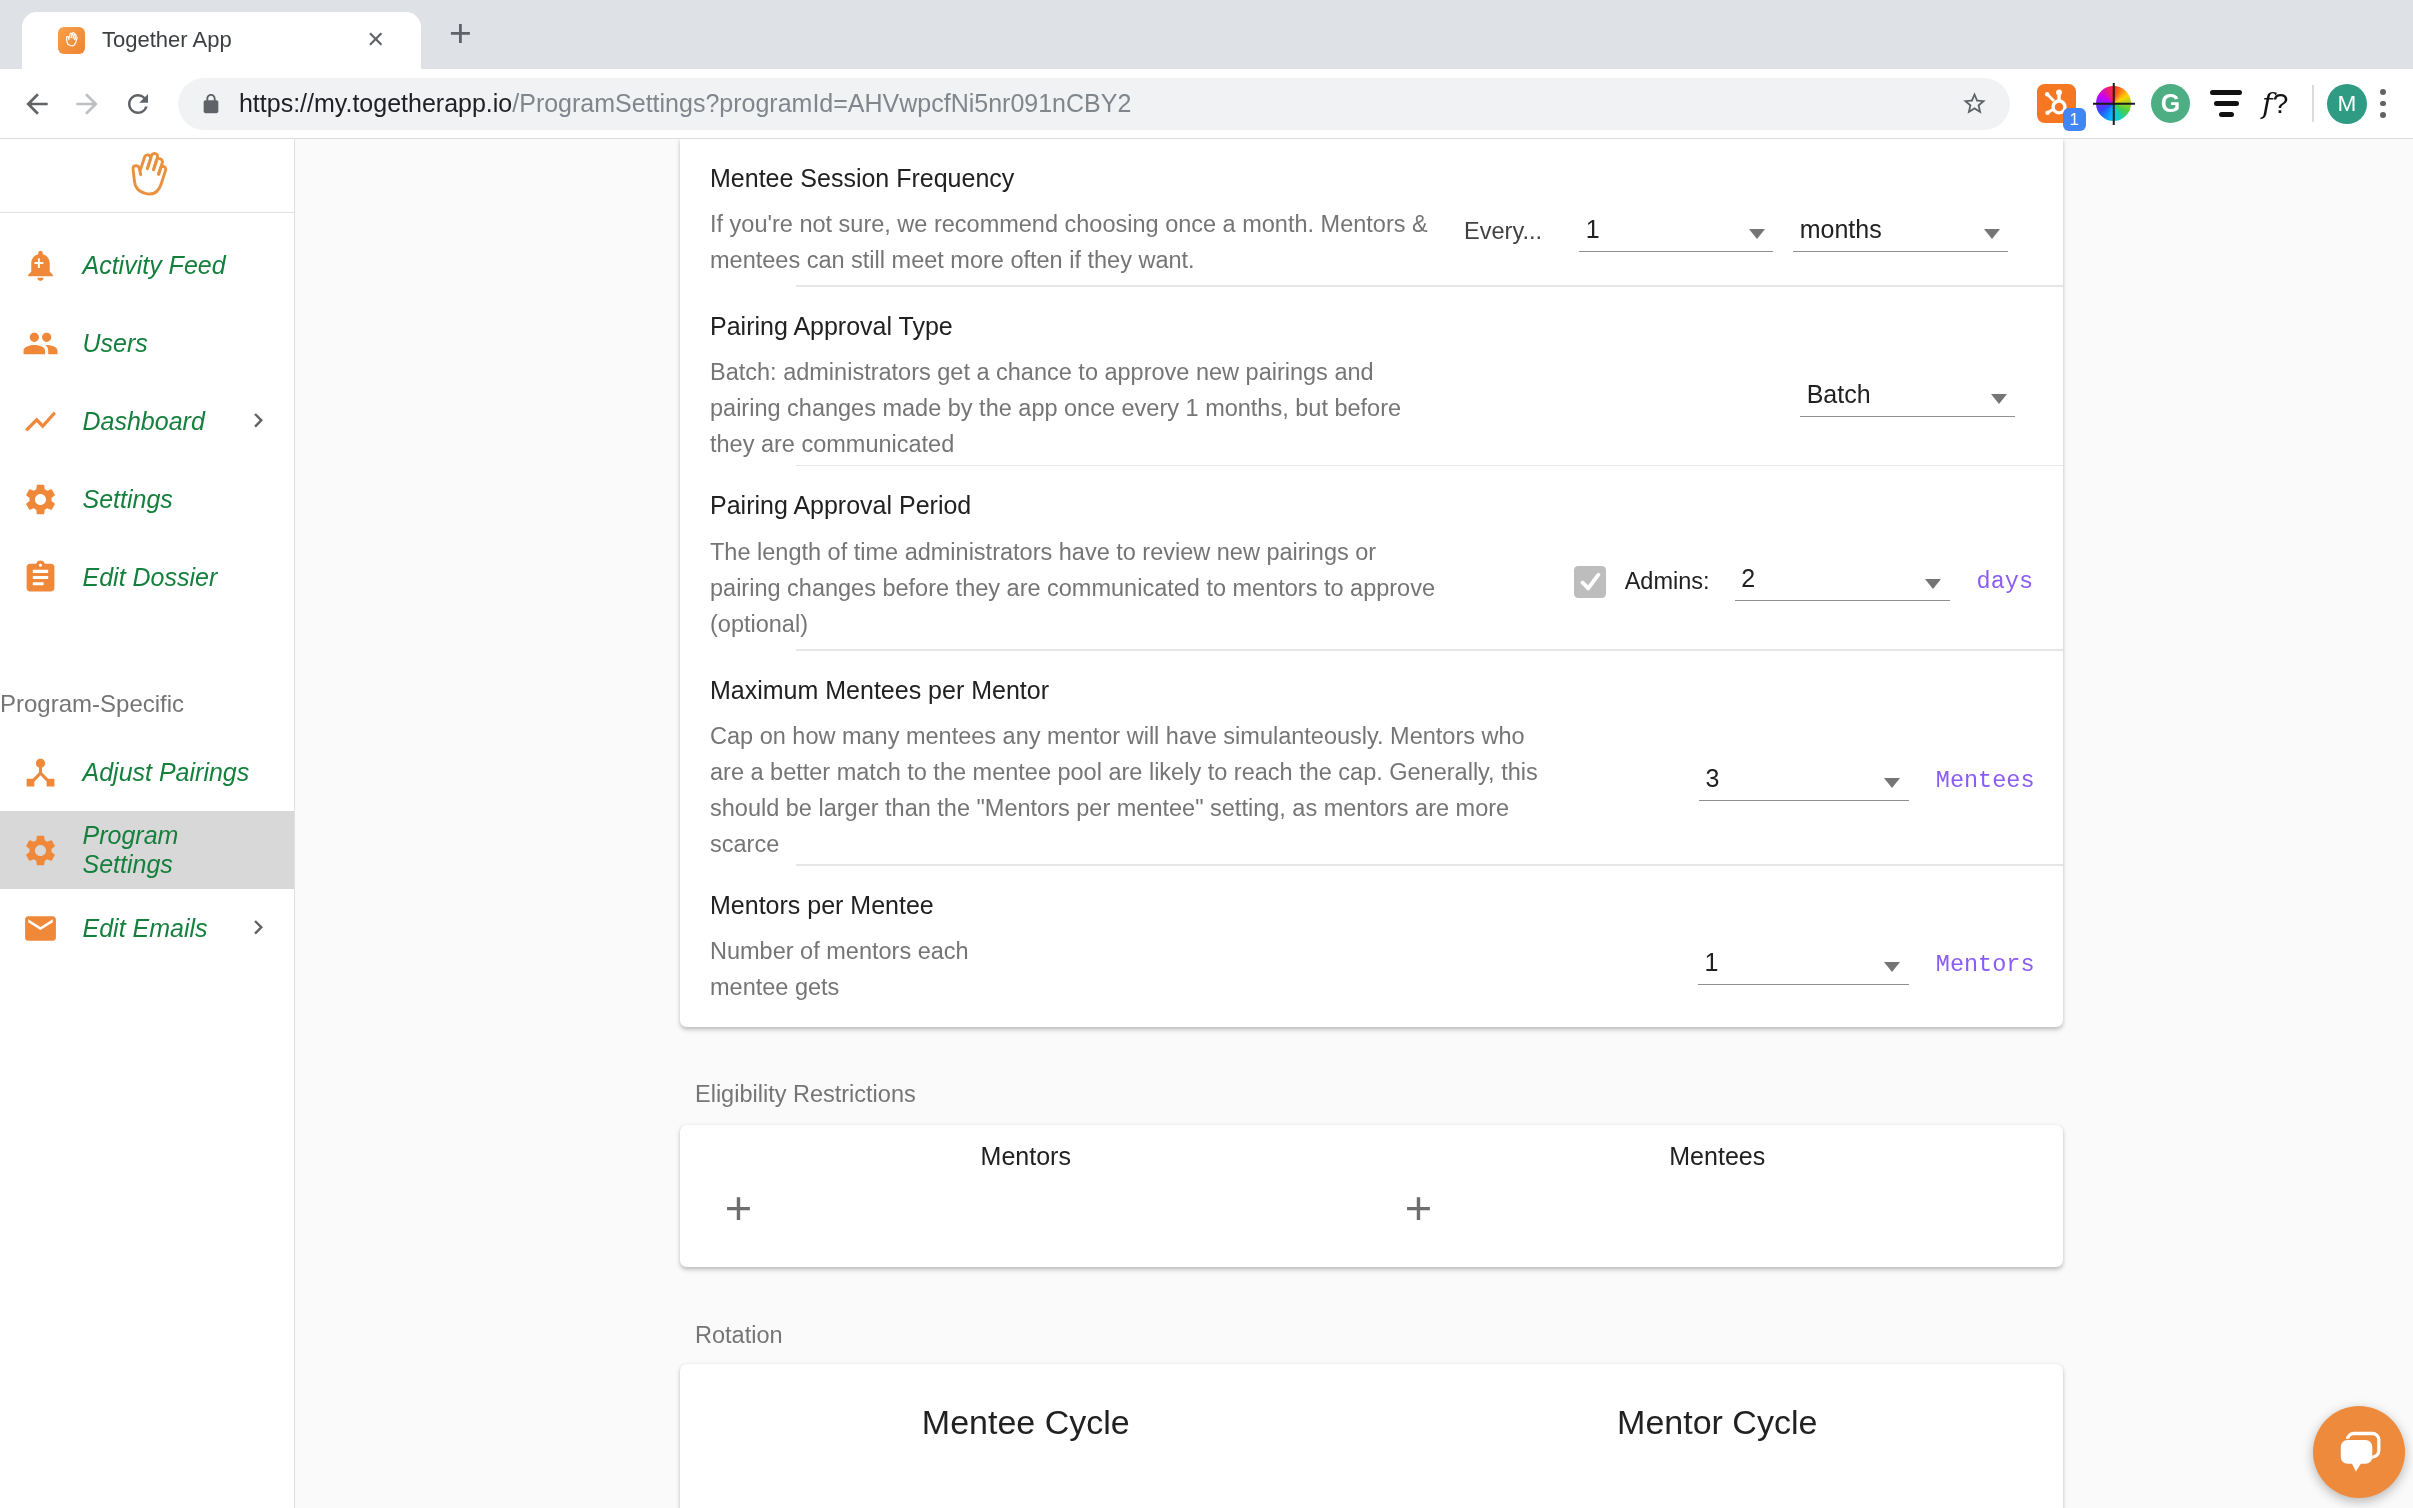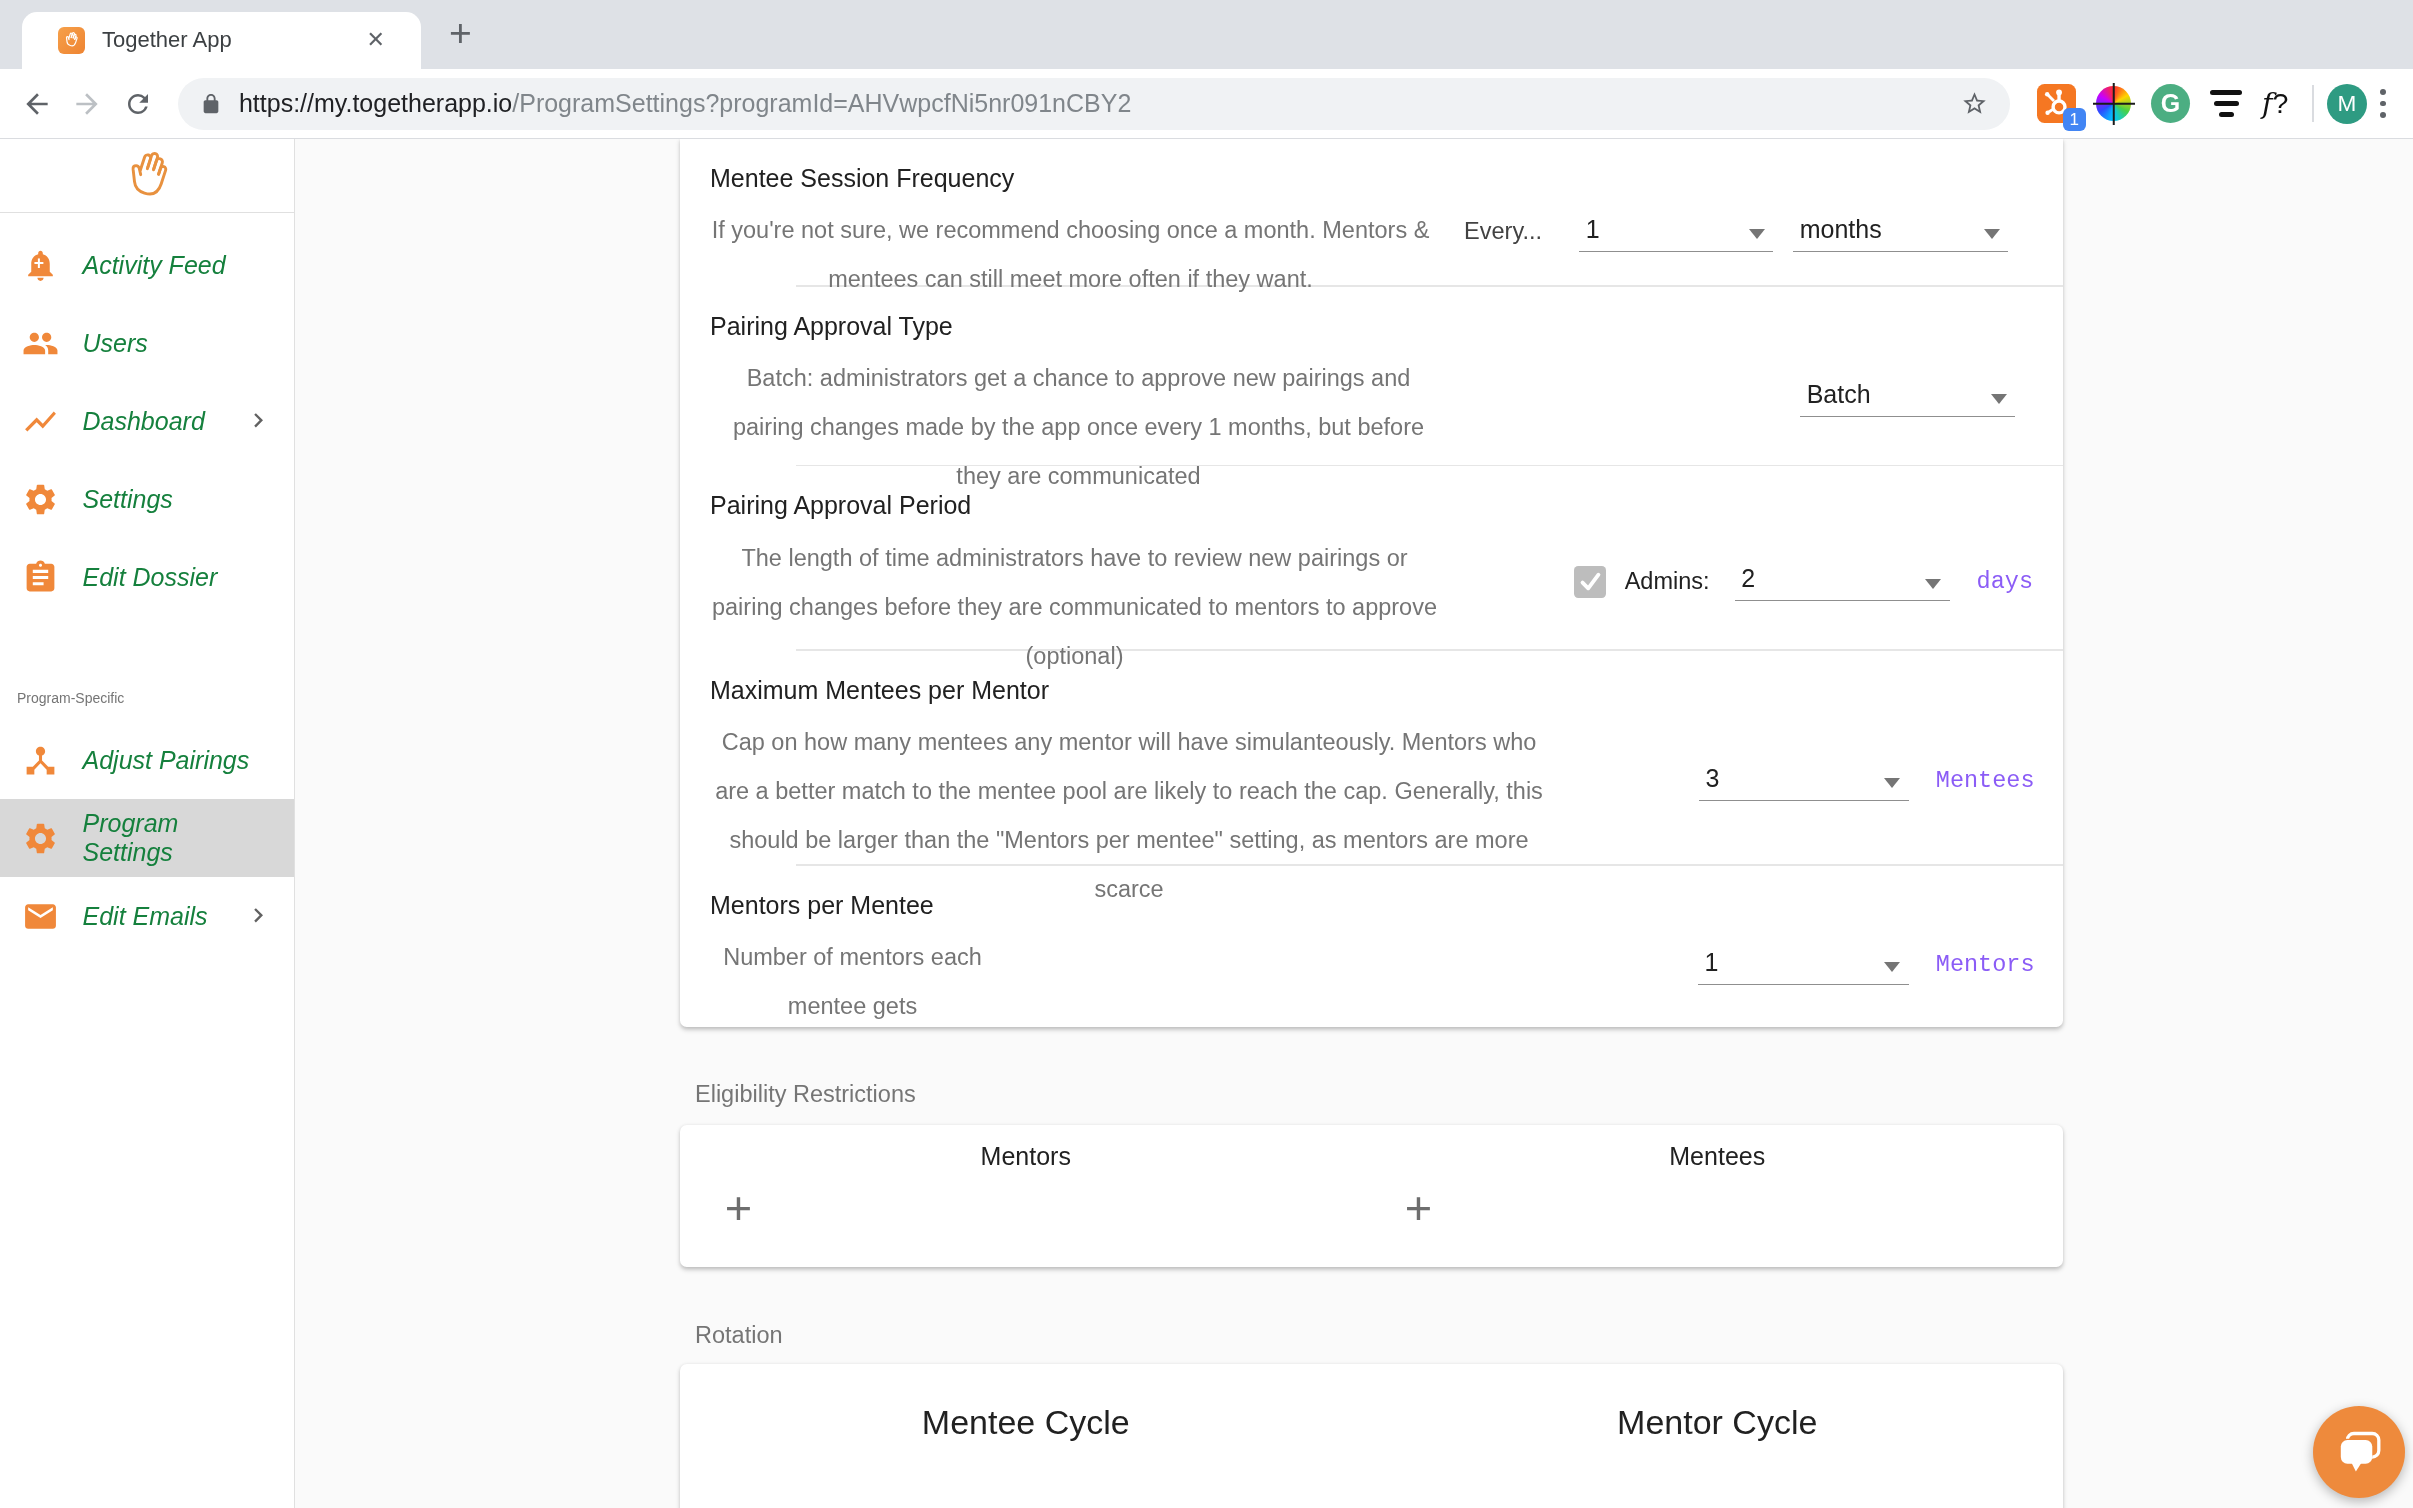--- a/index.html
+++ b/index.html
@@ -48,21 +48,21 @@
   
   .app { display:flex; height:1369px; }
   .sidebar { width:295px; background:#fff; border-right:1.7px solid #E0E0E0; flex:0 0 295px; }
   .logo { height:74px; display:flex; align-items:center; justify-content:center; border-bottom:1.7px solid #E0E0E0; }
   .nav { padding-top:13.4px; }
   .nav-item { height:78px; display:flex; align-items:center; padding:0 22px; cursor:pointer; }
   .nav-item.selected { background:#D8D8D8; }
   .nav-item .nicon { width:37px; height:37px; margin-right:23.5px; flex:0 0 37px; position:relative; }
   .nav-item .nlabel { font-size:25px; color:#15803d;font-style:italic; }
   .nav-item .chev { margin-left:auto; }
-  .side-section { margin-top:74px; padding-left:17px; font-size:14px; color:#757575; margin-bottom:15px; }
+  .side-section { margin-top:74px; font-size:24px; color:#757575; margin-bottom:15px; }
   .bell-plus { position:absolute; left:11.7px; top:5.9px; color:#fff; font-size:17.6px; font-weight:bold; }
 
   .main { flex:1; display:flex; flex-direction:column; min-width:0; }
   .page-header { height:84px; background:#fff; display:flex; align-items:center; padding-left:45px;
     border-bottom:1.7px solid #E4E4E4; }
   .page-title { font-size:32px; font-weight:500; color:#212121; letter-spacing:0.4px; }
   .program-btn { margin-left:28.5px; height:54px; border:none; border-radius:27px; background:#F0883A;
     color:#fff; font-size:23.5px; font-family:inherit; display:flex; align-items:center; padding:0 25px 0 32px;
     box-shadow:0 1.7px 4.2px rgba(0,0,0,0.25); cursor:pointer; }
   .program-btn svg { margin-left:17px; }
@@ -70,21 +70,21 @@
   .username { color:#F0883A; font-size:23.5px; letter-spacing:0.8px; margin:0 11.7px; }
 
   .content { flex:1; background:#FAFAFA; padding-left:385px; overflow:hidden; }
 
   .card { width:1383px; background:#fff;
     box-shadow:0 2.5px 5px rgba(0,0,0,0.16), 0 1.7px 3.4px rgba(0,0,0,0.10); }
   .card-settings { border-radius:0 0 6.7px 6.7px; }
 
   .srow { position:relative; padding:25px 55px 0 30px; }
   .srow-title { font-size:25px; color:#212121; margin-bottom:13.4px; }
-  .srow-desc { font-size:23.5px; line-height:49px; color:#757575;text-align:center; }
+  .srow-desc { font-size:23.5px; line-height:36px; color:#757575; }
   .divider { height:1.7px; background:#E6E6E6; margin-left:116px; }
 
   .controls { position:absolute; display:flex; align-items:flex-end; }
   .sel { position:relative; border-bottom:1.7px solid #8F8F8F; height:39px; cursor:pointer; }
   .sel .val { font-size:25px; color:#212121; padding-left:6.7px; line-height:32px; display:block; }
   .sel .arr { position:absolute; right:8.4px; bottom:11.7px; width:0; height:0;
     border-left:8.4px solid transparent; border-right:8.4px solid transparent; border-top:10px solid #757575; }
   .pre-label { color:#424242; font-size:23.5px; margin:0 37px 6.7px 0; }
   .unit { font-size:23.5px; color:#8b5cf6; margin:0 0 6.7px 27px;font-family:Liberation Mono, monospace; }
   .cbx { width:32px; height:32px; border-radius:4.2px; background:#BDBDBD; margin:0 18.4px 3.4px 0;

